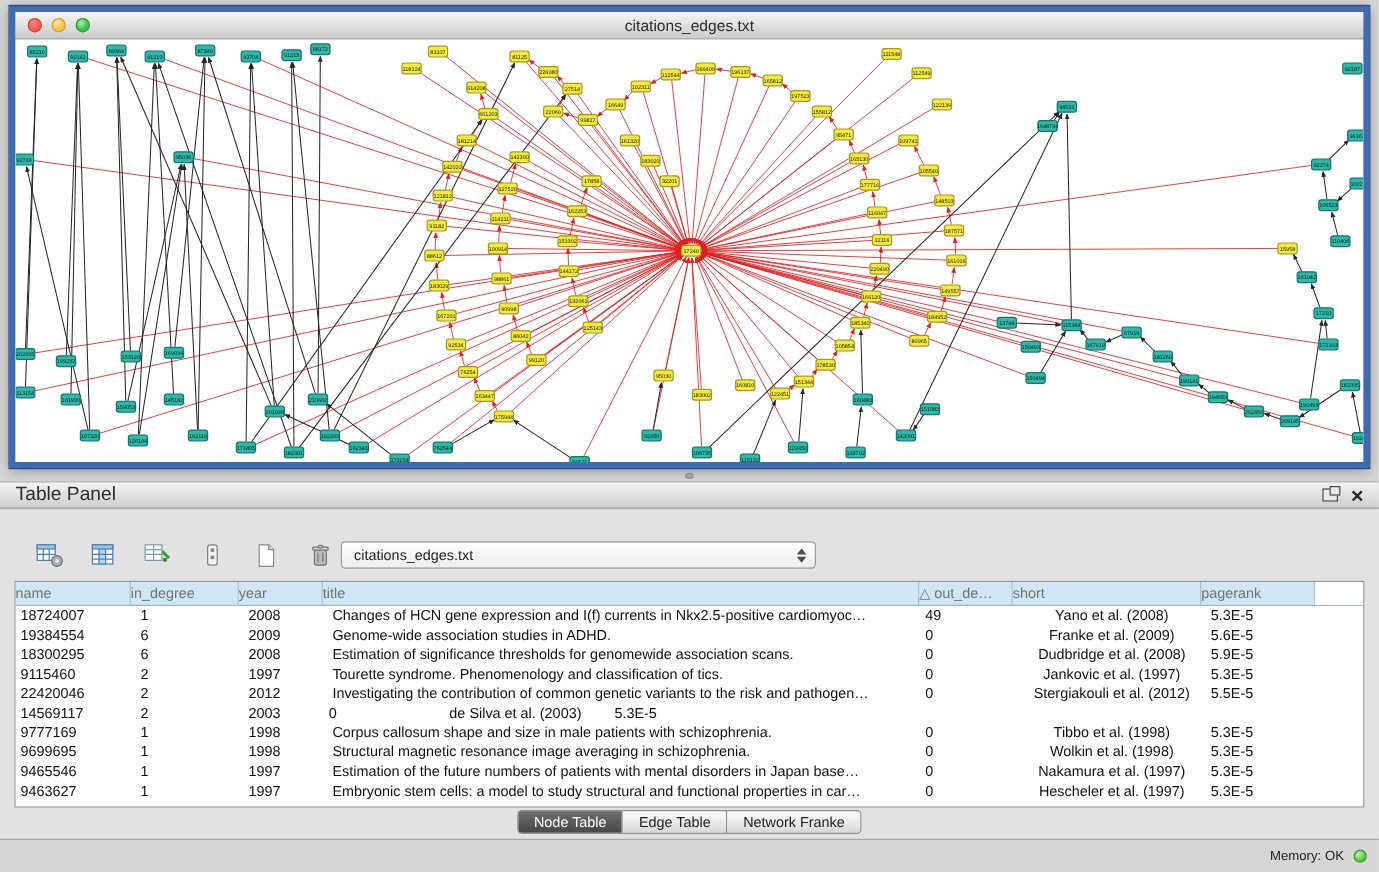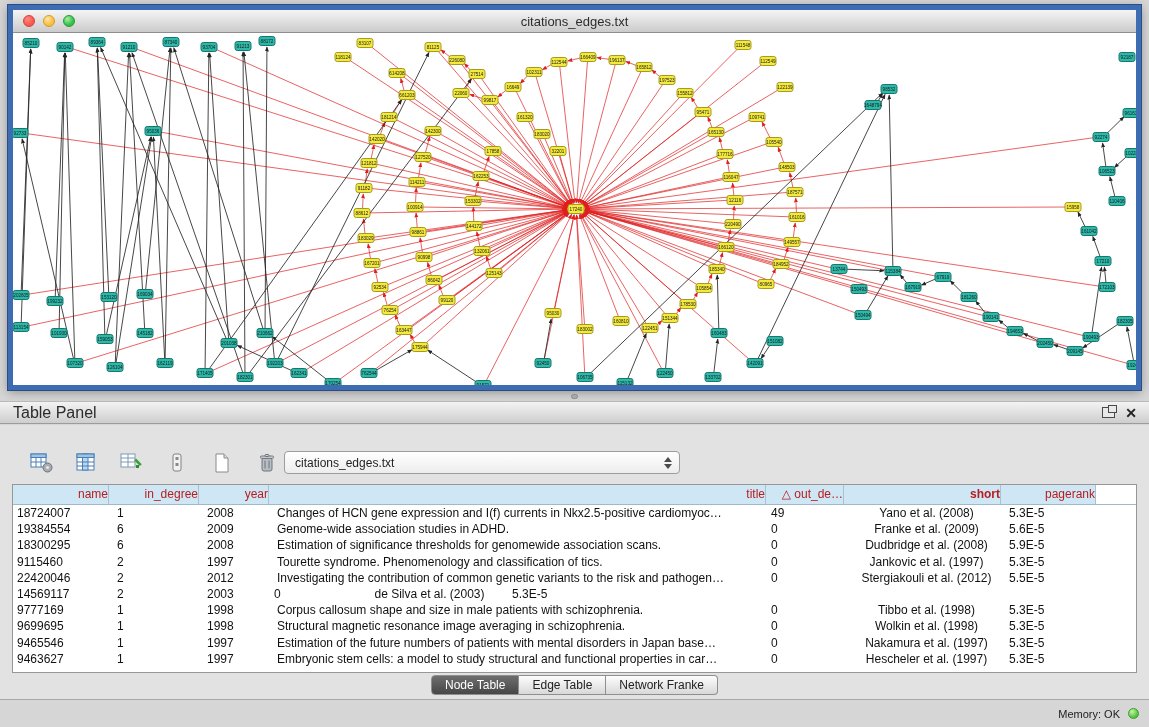--- a/index.html
+++ b/index.html
@@ -37,21 +37,21 @@
   .fx-label{font-family:"Liberation Serif",serif;font-style:italic;font-size:15px;color:#333}
   .combo{position:absolute;left:284px;top:26px;width:396px;height:23px;background:linear-gradient(#ffffff,#ededed);border:1px solid #9d9d9d;border-radius:4px;display:flex;align-items:center}
   .combo-text{font-size:12px;color:#1f1f1f;padding-left:10px;flex:1;white-space:nowrap;overflow:hidden}
   .combo-arrows{width:18px;display:flex;flex-direction:column;align-items:center;gap:2px;padding-right:4px}
   .tri-up{width:0;height:0;border-left:4px solid transparent;border-right:4px solid transparent;border-bottom:5px solid #4b4b4b}
   .tri-down{width:0;height:0;border-left:4px solid transparent;border-right:4px solid transparent;border-top:5px solid #4b4b4b}
 
   
   .table-wrap{position:absolute;left:12px;top:59px;width:1125px;height:189px;background:#fff;border:1px solid #979797;overflow:hidden}
   .thead{display:flex;height:20px;background:#cfe6f4;border-bottom:1px solid #9fb9c9}
-  .th{font-size:12px;color:#b91c1c;text-align:right;line-height:19px;border-right:1px solid #a7c2d3;white-space:nowrap;overflow:hidden;flex:none}
+  .th{font-size:12px;color:#737373;text-align:left;line-height:19px;border-right:1px solid #a7c2d3;white-space:nowrap;overflow:hidden;flex:none}
   .th.filler{flex:1;border-right:none;background:#fff}
   .tbody{background:#fff}
   .tr{display:flex;height:16.2px;line-height:16.2px}
   .td{font-size:12px;color:#111;white-space:nowrap;overflow:hidden;flex:none;padding-left:8px}
   .td.c0{padding-left:4px}
   .td.c4{padding-left:5px}
 
   
   .tabs-row{position:absolute;left:0;top:250px;width:1149px;display:flex;justify-content:center}
   .tab{height:20px;line-height:19px;padding:0 13px;font-size:12px;color:#222;background:linear-gradient(#fdfdfd,#d8d8d8);border:1px solid #8f8f8f;border-left:none}
@@ -936,21 +936,21 @@
     </span>
   </div>
 
   <div class="table-wrap">
     <div class="thead" id="thead">
         <div class="th" style="width: 96px;">name</div>
         <div class="th" style="width: 90px;">in_degree</div>
         <div class="th" style="width: 70px;">year</div>
         <div class="th" style="width: 497px;">title</div>
         <div class="th" style="width: 78px;">△ out_de…</div>
-        <div class="th" style="width: 157px; font-weight: bold;">short</div>
+        <div class="th" style="width: 157px;">short</div>
         <div class="th" style="width: 95px;">pagerank</div>
         <div class="th filler"></div>
       </div>
     <div class="tbody" id="tbody">
         <div class="tr">
           <div class="td c0" style="width: 96px; text-align: left;">18724007</div>
           <div class="td c1" style="width: 90px; text-align: left;">1</div>
           <div class="td c2" style="width: 70px; text-align: left;">2008</div>
           <div class="td c3" style="width: 497px; text-align: left;">Changes of HCN gene expression and I(f) currents in Nkx2.5-positive cardiomyoc…</div>
           <div class="td c4" style="width: 78px; text-align: left;">49</div>

